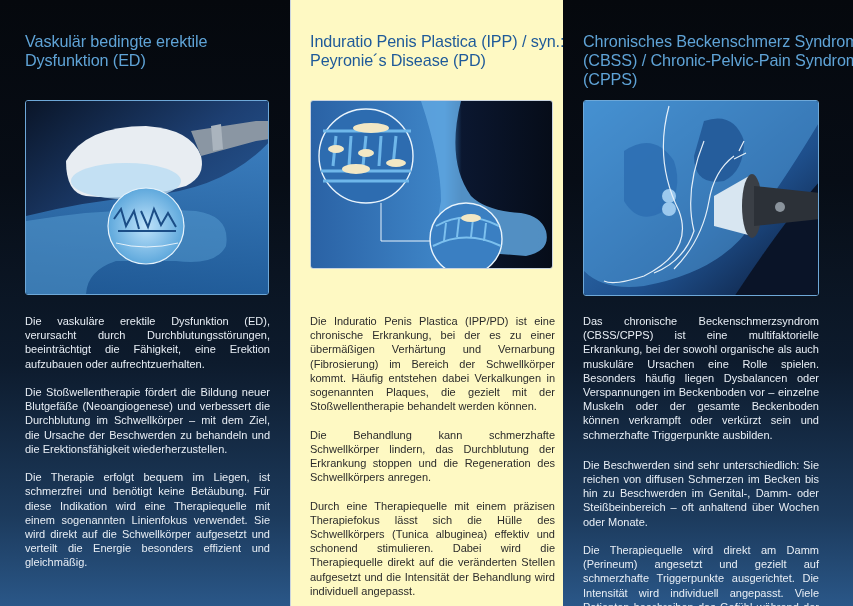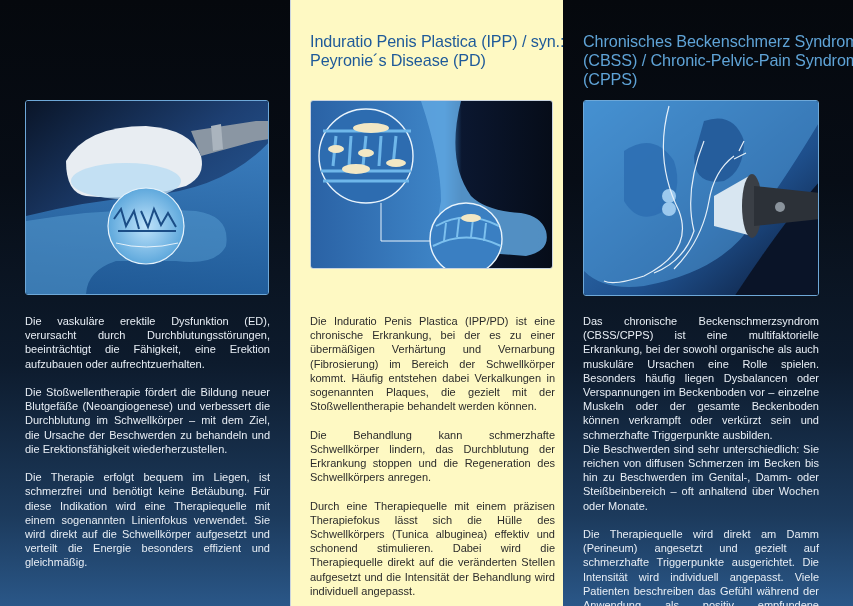--- a/index.html
+++ b/index.html
@@ -19,26 +19,27 @@
   .fig{position:absolute;border:1px solid #6ea8d8;border-radius:3px;overflow:hidden}
   #p1 .fig{left:25px;top:100px;width:244px;height:195px}
   #p2 .fig{left:19px;top:100px;width:243px;height:169px;border-color:#c9d3de}
   #p3 .fig{left:20px;top:100px;width:236px;height:196px}
   .body{position:absolute;font-size:11px;line-height:14.2px;text-align:justify;hyphens:manual}
   .body p{margin-bottom:14.2px}
   .body b{font-weight:normal}
   #p1 .body{left:25px;top:314px;width:245px}
   #p2 .body{left:19px;top:314px;width:245px}
   #p3 .body{left:20px;top:314px;width:236px}
-  #p3 .body p.tight{margin-bottom:0}
+  #p3 .body p.tight{margin-bottom:16px}
 </style>
 </head>
 <body>
 
 <section class="page dark" id="p1">
+  <h2 class="title">Vaskulär bedingte erektile Dysfunktion (ED)</h2>
   <div class="fig">
     <svg width="244" height="195" viewBox="0 0 244 195">
       <defs>
         <linearGradient id="g1bg" x1="0" y1="0" x2="1" y2="1">
           <stop offset="0" stop-color="#0a1528"></stop>
             <stop offset="0.45" stop-color="#1d3f72"></stop>
             <stop offset="1" stop-color="#2b67a8"></stop>
         </linearGradient>
         <linearGradient id="g1body" x1="0" y1="0" x2="0" y2="1">
           <stop offset="0" stop-color="#3f86c8"></stop>

